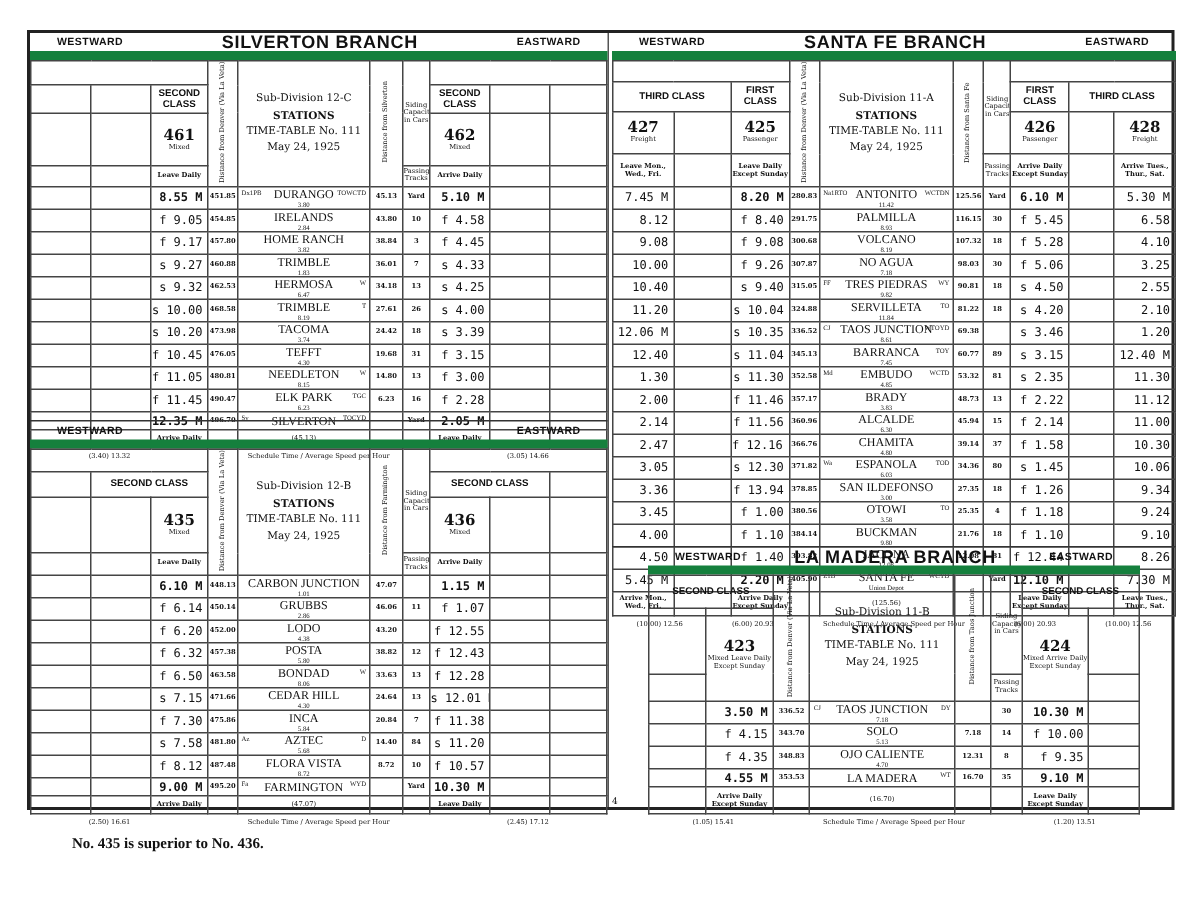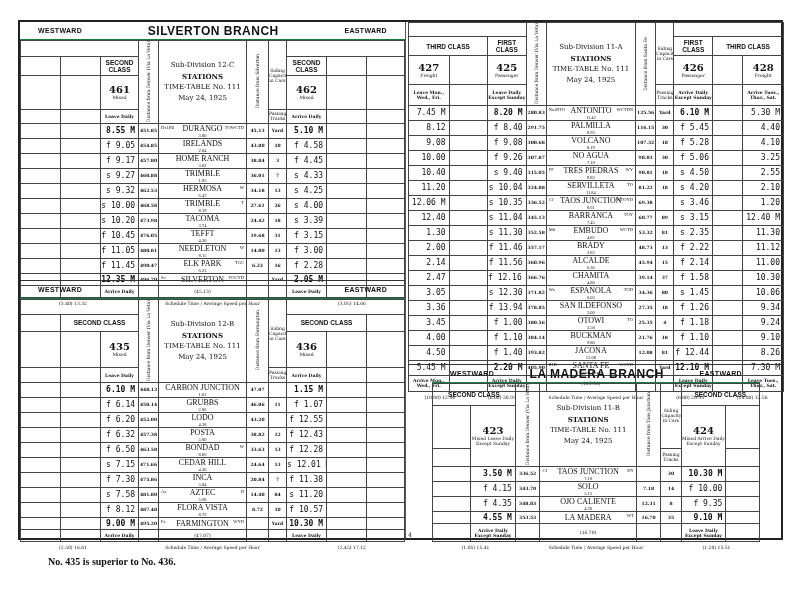--- a/index.html
+++ b/index.html
@@ -2,21 +2,21 @@
 <html><head>
 <meta charset="utf-8">
 <style>
 *{box-sizing:border-box;margin:0;padding:0}
 body{width:800px;height:600px;background:#fff;font-family:"DejaVu Serif",serif;color:#111;position:relative;overflow:hidden}
 .page{position:absolute;top:20px;left:18px;width:765px;height:520px;border:2px solid #222}
 .half{position:absolute;top:0;height:100%}
 .left{left:0;width:386px;border-right:1px solid #555}
 .right{left:388px;width:376px}
 .branch{position:absolute;left:0;right:0}
-.bhead{display:flex;justify-content:space-between;align-items:center;height:18px;padding:0 18px;border-bottom:1px solid #15803d}
+.bhead{display:flex;justify-content:space-between;align-items:center;height:18px;padding:0 18px;border-bottom:6px solid #15803d}
 .bhead .dir{font-family:"Liberation Sans",sans-serif;font-weight:bold;font-size:7px;letter-spacing:.3px}
 .bhead .title{font-family:"Liberation Sans",sans-serif;font-weight:bold;font-size:12px;letter-spacing:.5px}
 table{border-collapse:collapse;width:100%;table-layout:fixed}
 td,th{border:1px solid #444;font-size:6px;text-align:center;vertical-align:middle;padding:0;overflow:hidden;white-space:nowrap}
 .cls{font-family:"Liberation Sans",sans-serif;font-weight:bold;font-size:6.5px}
 .num{font-weight:bold;font-size:10px}
 .sub{font-size:7px;line-height:11px}
 .vert{writing-mode:vertical-rl;transform:rotate(180deg);font-size:4.5px}
 .tiny{font-size:4.5px;line-height:5px}
 .time{font-family:"DejaVu Sans Mono",monospace;font-size:8px;text-align:right;padding-right:3px}
@@ -462,20 +462,25 @@
         <span><span>Schedule Time</span> / <span>Average Speed per Hour</span></span>
         <span>(2.45) 17.12</span>
       </div>
       <div class="note">No. 435 is superior to No. 436.</div>
     </div>
   </div>
 
   <div class="half right">
 
     <div class="branch" style="top:0">
+      <div class="bhead">
+        <span class="dir">WESTWARD</span>
+        <span class="title">SANTA FE BRANCH</span>
+        <span class="dir">EASTWARD</span>
+      </div>
       <table>
         <colgroup>
             <col style="width:40px">
             <col style="width:38px">
             <col style="width:38px">
             <col style="width:20px">
             <col style="width:88px">
             <col style="width:20px">
             <col style="width:18px">
             <col style="width:38px">
@@ -548,21 +553,21 @@
             <tr class="row">
               <td class="time">8.12</td>
               <td></td>
               <td class="time">f 8.40</td>
               <td class="dist">291.75</td>
               <td class="stn"><span class="flag"></span><span>PALMILLA</span><span class="codes"></span><div class="tiny">8.93</div></td>
               <td class="dist">116.15</td>
               <td class="tiny bold">30</td>
               <td class="time">f 5.45</td>
               <td></td>
-              <td class="time">4.40</td>
+              <td class="time">6.58</td>
             </tr>
             <tr class="row">
               <td class="time">9.08</td>
               <td></td>
               <td class="time">f 9.08</td>
               <td class="dist">300.68</td>
               <td class="stn"><span class="flag"></span><span>VOLCANO</span><span class="codes"></span><div class="tiny">8.19</div></td>
               <td class="dist">107.32</td>
               <td class="tiny bold">18</td>
               <td class="time">f 5.28</td>

